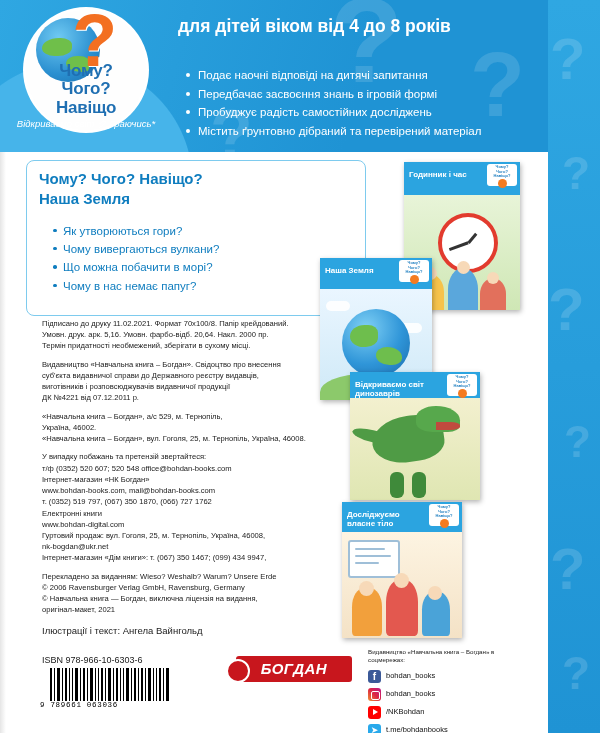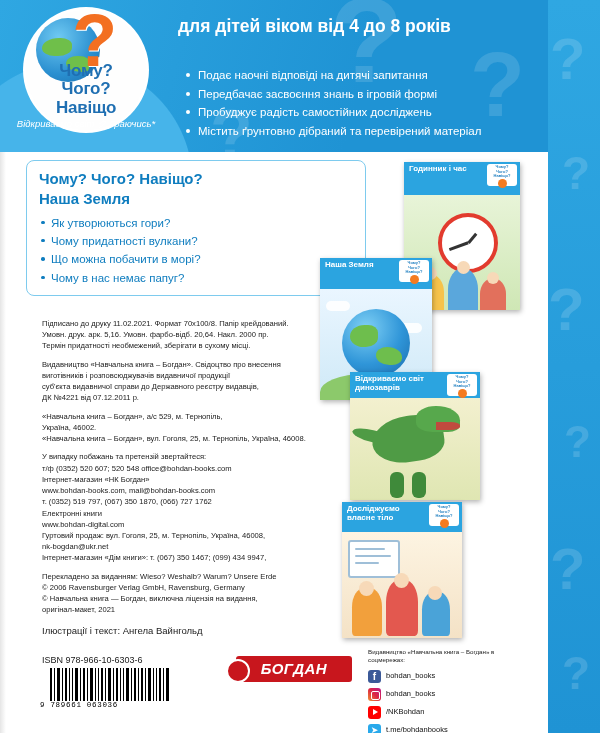--- a/index.html
+++ b/index.html
@@ -171,21 +171,21 @@
     font-size: 15px;
     line-height: 1.35;
   }
   .blurb-title2 {
     color: #0f7dbf;
     font-weight: bold;
     font-size: 15px;
     line-height: 1.35;
     margin-bottom: 4px;
   }
-  .blurb ul { margin: 0; padding: 0; }
+  .blurb ul { margin: 12px; padding: 0; }
   .blurb li {
     list-style: none;
     position: relative;
     padding-left: 12px;
     color: #0f7dbf;
     font-size: 11.5px;
     line-height: 1.6;
   }
   .blurb li::before {
     content: "";
@@ -327,21 +327,21 @@
     overflow: hidden;
     background: #fff;
   }
   .book .strip-top {
     position: absolute; left: 0; top: 0;
     width: 100%; height: 22%;
     background: #2ba4e0;
   }
   .book .bk-title {
     position: absolute;
-    left: 5px; top: 3px;
+    left: 5px; top: 9px;
     width: 62%;
     color: #fff;
     font-weight: bold;
     font-size: 8px;
     line-height: 1.12;
   }
   .book .bk-badge {
     position: absolute;
     right: 3px; top: 2px;
     width: 30px; height: 22px;
@@ -531,38 +531,38 @@
     <div class="q-ghost" style="left:14px; top:650px; font-size:46px;">?</div>
   </div>
 
   <div class="page-edge"></div>
 
   <div class="blurb">
     <div class="blurb-title">Чому? Чого? Навіщо?</div>
     <div class="blurb-title2">Наша Земля</div>
     <ul>
       <li>Як утворюються гори?</li>
-      <li>Чому придатності вулкани?</li>
+      <li>Чому вивергаються вулкани?</li>
       <li>Що можна побачити в морі?</li>
       <li>Чому в нас немає папуг?</li>
     </ul>
   </div>
 
   <div class="imprint">
 
     <div class="blk">
       <div>Підписано до друку 11.02.2021. Формат 70х100/8. Папір крейдований.</div>
       <div>Умовн. друк. арк. 5,16. Умовн. фарбо-відб. 20,64. Накл. 2000 пр.</div>
       <div>Термін придатності необмежений, зберігати в сухому місці.</div>
     </div>
 
     <div class="blk">
       <div>Видавництво «Навчальна книга – Богдан». Свідоцтво про внесення</div>
+      <div>суб'єкта видавничої справи до Державного реєстру видавців,</div>
       <div>виготівників і розповсюджувачів видавничої продукції</div>
-      <div>суб'єкта видавничої справи до Державного реєстру видавців,</div>
       <div>ДК №4221 від 07.12.2011 р.</div>
     </div>
 
     <div class="blk">
       <div>«Навчальна книга – Богдан», а/с 529, м. Тернопіль,</div>
       <div>Україна, 46002.</div>
       <div>«Навчальна книга – Богдан», вул. Гоголя, 25, м. Тернопіль, Україна, 46008.</div>
     </div>
 
     <div class="blk">

